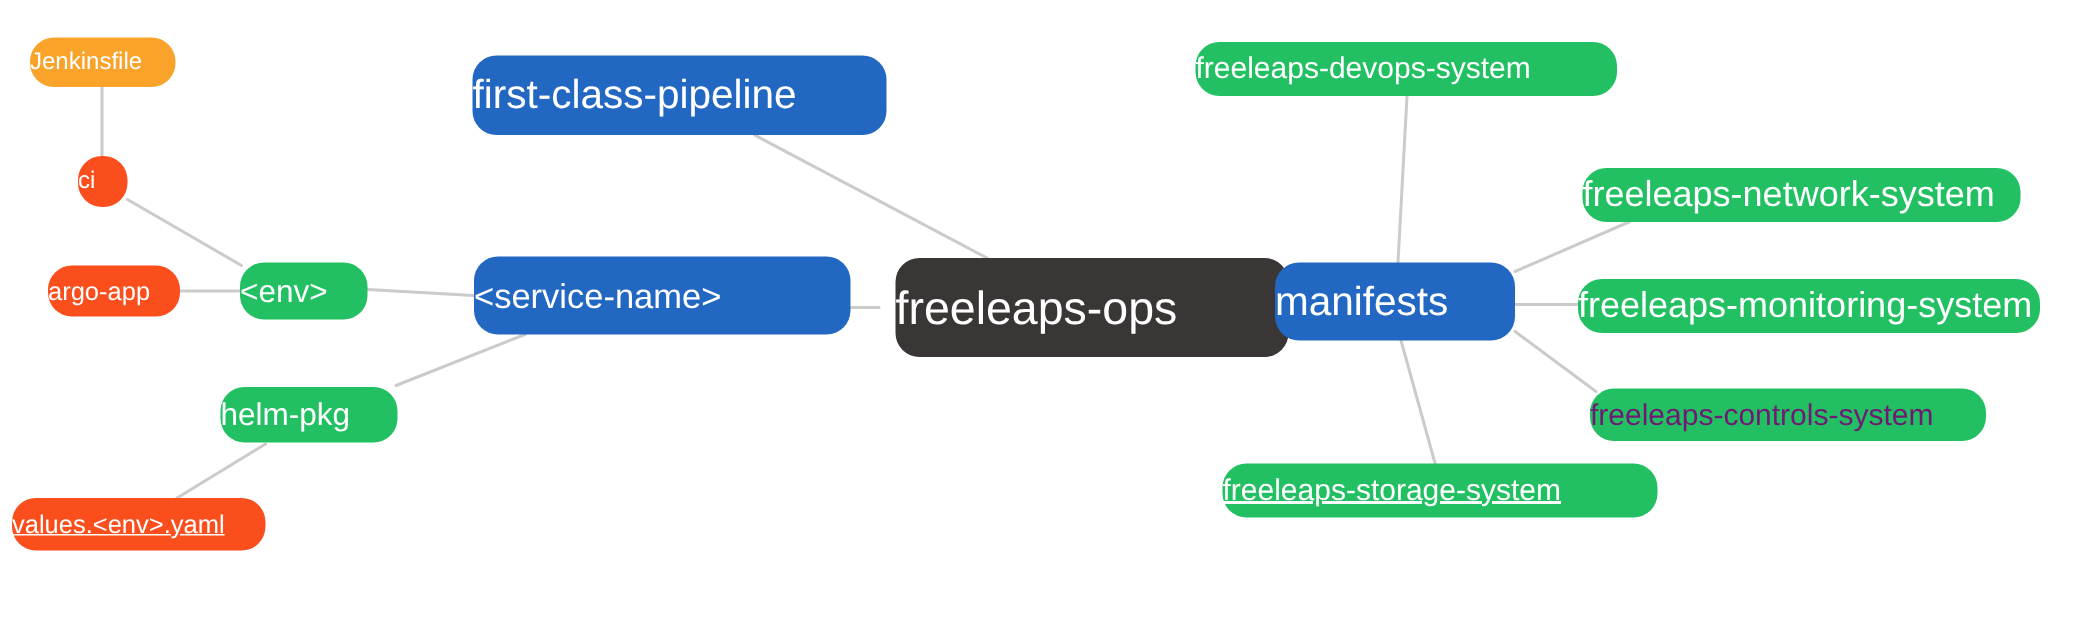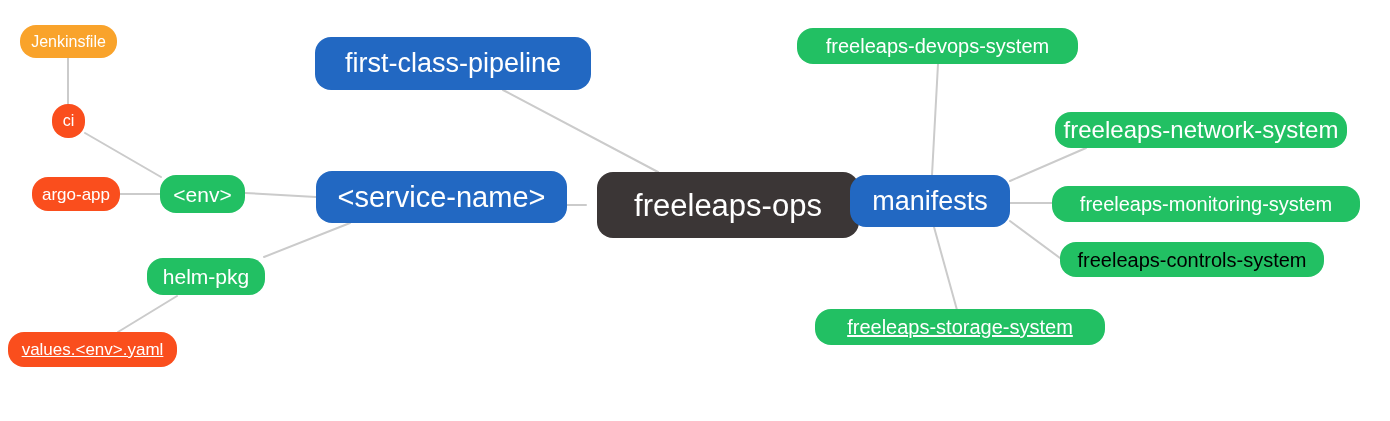--- a/index.html
+++ b/index.html
@@ -20,21 +20,20 @@
     left: 0;
     top: 0;
     width: 1390px;
     height: 421px;
     display: block;
   }
   .node {
     position: absolute;
     display: flex;
     align-items: center;
-    justify-content: center;
     box-sizing: border-box;
     border-radius: 16px;
     color: #ffffff;
     white-space: nowrap;
     line-height: 1;
     cursor: pointer;
     user-select: none;
   }
   .edge {
     stroke-width: 2;
@@ -62,42 +61,42 @@
       <line x1="1010" y1="221" x2="1064" y2="261" class="edge" stroke="#cbcbcb"></line>
       <line x1="934" y1="227" x2="957" y2="310" class="edge" stroke="#cbcbcb"></line>
     </svg>
 
 <div class="node" style="left: 585px; top: 172px; width: 262px; height: 66px; font-size: 31px; background: rgb(59, 54, 54); color: rgb(255, 255, 255); margin-left: 12px;">
       <span>freeleaps-ops</span>
     </div>
     <div class="node" style="left: 315px; top: 37px; width: 276px; height: 53px; font-size: 27px; background: rgb(34, 104, 194); color: rgb(255, 255, 255);">
       <span>first-class-pipeline</span>
     </div>
-    <div class="node" style="left: 316px; top: 171px; width: 251px; height: 52px; font-size: 29px; background: rgb(34, 104, 194); color: rgb(255, 255, 255);">
+    <div class="node" style="left: 316px; top: 171px; width: 251px; height: 52px; font-size: 23px; background: rgb(34, 104, 194); color: rgb(255, 255, 255);">
       <span>&lt;service-name&gt;</span>
     </div>
     <div class="node" style="left: 850px; top: 175px; width: 160px; height: 52px; font-size: 27px; background: rgb(34, 104, 194); color: rgb(255, 255, 255);">
       <span>manifests</span>
     </div>
     <div class="node" style="left: 160px; top: 175px; width: 85px; height: 38px; font-size: 21px; background: rgb(34, 192, 99); color: rgb(255, 255, 255);">
       <span>&lt;env&gt;</span>
     </div>
     <div class="node" style="left: 147px; top: 258px; width: 118px; height: 37px; font-size: 21px; background: rgb(34, 192, 99); color: rgb(255, 255, 255);">
       <span>helm-pkg</span>
     </div>
     <div class="node" style="left: 797px; top: 28px; width: 281px; height: 36px; font-size: 20px; background: rgb(34, 192, 99); color: rgb(255, 255, 255);">
       <span>freeleaps-devops-system</span>
     </div>
     <div class="node" style="left: 1055px; top: 112px; width: 292px; height: 36px; font-size: 24px; background: rgb(34, 192, 99); color: rgb(255, 255, 255);">
       <span>freeleaps-network-system</span>
     </div>
-    <div class="node" style="left: 1052px; top: 186px; width: 308px; height: 36px; font-size: 20px; background: rgb(34, 192, 99); color: rgb(255, 255, 255);">
+    <div class="node" style="left: 1052px; top: 186px; width: 308px; height: 36px; font-size: 24px; background: rgb(34, 192, 99); color: rgb(255, 255, 255);">
       <span>freeleaps-monitoring-system</span>
     </div>
-    <div class="node" style="left: 1060px; top: 242px; width: 264px; height: 35px; font-size: 20px; background: rgb(34, 192, 99); color: #000000;">
+    <div class="node" style="left: 1060px; top: 259px; width: 264px; height: 35px; font-size: 20px; background: rgb(34, 192, 99); color: #701a75;">
       <span>freeleaps-controls-system</span>
     </div>
     <div class="node" style="left: 815px; top: 309px; width: 290px; height: 36px; font-size: 20px; background: rgb(34, 192, 99); color: rgb(255, 255, 255); text-decoration: underline;">
       <span>freeleaps-storage-system</span>
     </div>
     <div class="node" style="left: 52px; top: 104px; width: 33px; height: 34px; font-size: 16px; background: rgb(250, 78, 29); color: rgb(255, 255, 255);">
       <span>ci</span>
     </div>
     <div class="node" style="left: 32px; top: 177px; width: 88px; height: 34px; font-size: 17px; background: rgb(250, 78, 29); color: rgb(255, 255, 255);">
       <span>argo-app</span>

